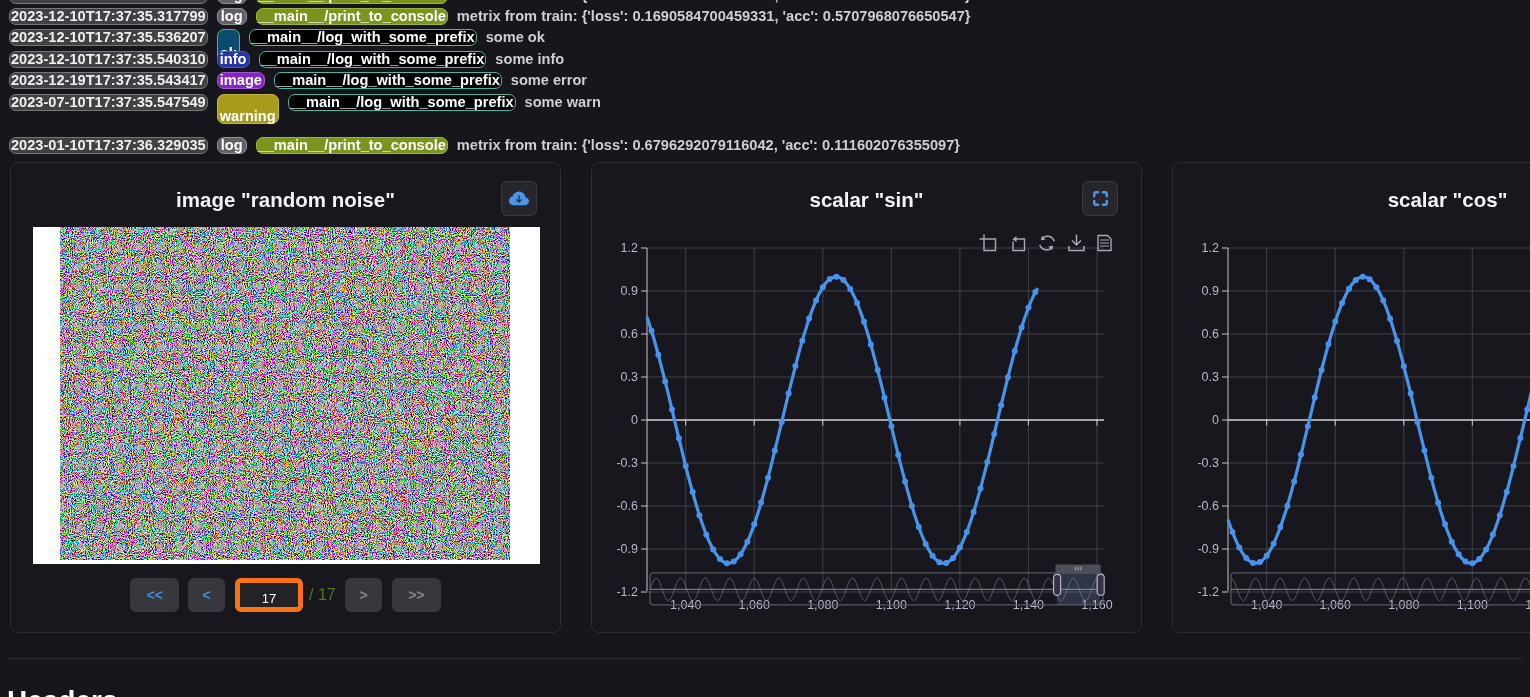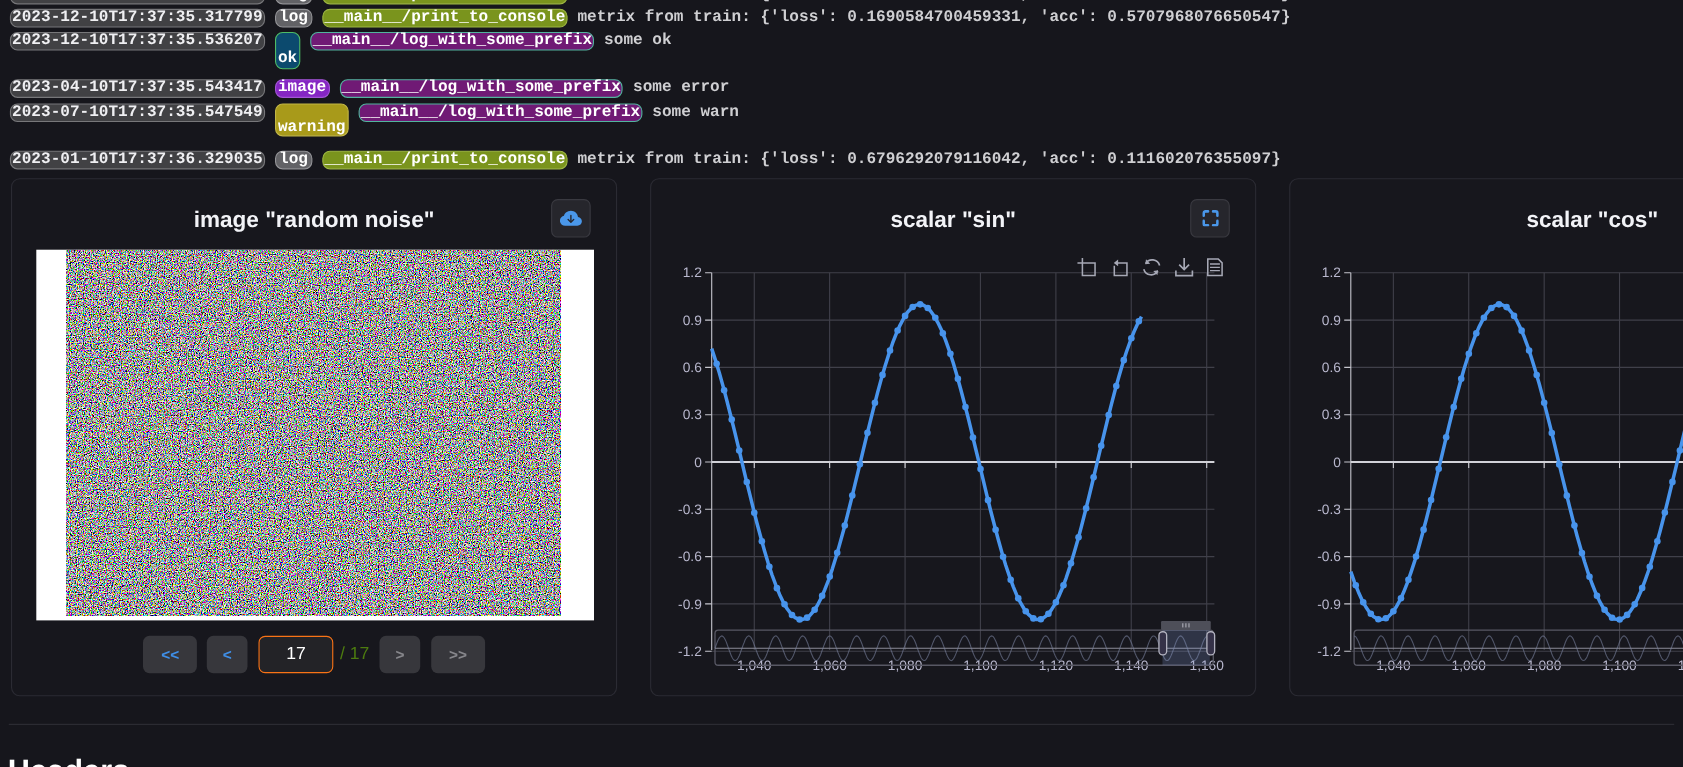--- a/index.html
+++ b/index.html
@@ -1,48 +1,49 @@
 <!DOCTYPE html>
 <html><head><meta charset="utf-8"><style>
 *{margin:0;padding:0;box-sizing:border-box}
 html,body{width:1530px;height:697px;overflow:hidden;background:#16161c;font-family:"Liberation Sans",sans-serif}
 .logs{position:absolute;left:0;top:0;width:1530px;height:158px}
-.row{position:absolute;left:9px;height:17px;white-space:nowrap;font-family:Liberation Mono, monospace;font-weight:700;font-size:14.6px}
+.row{position:absolute;left:9px;height:17px;white-space:nowrap;font-family:Liberation Sans, sans-serif;font-weight:700;font-size:14.6px}
 .b{display:inline-block;height:17px;line-height:15.5px;border-radius:7px;padding:0 3px;border:1px solid transparent;color:#fff;vertical-align:top;margin-right:9px}
 .ts{background:#414144;border-color:#77777a;color:#efeff2;padding:0 1px}
 .lv-log{background:#626266;border-color:#939397}
 .lv-ok{background:#0c4a6e;border-color:#4fbc66;padding:16px 2px}
 .lv-info{background:#2734a6;border-color:#4a57c4;padding:0 2px}
 .lv-debug{background:#8526c3;border-color:#a356d6;padding:0 2px}
 .lv-warn{background:#a89a1a;border-color:#c2b645;padding:14px 2px}
 .lv-err{background:#b42424;border-color:#cf5050;padding:0 2px}
 .src-p{background:#7a941d;border-color:#9cb542;padding:0 1px}
-.src-l{background:#701a75;border-color:#52b49e;padding:0 1px}
+.src-l{background:#000000;border-color:#52b49e;padding:0 1px}
 .msg{color:#cfcfd2;line-height:17px;display:inline-block;vertical-align:top}
 .cards{position:absolute;left:10px;top:162px;display:flex;gap:30px}
 .card{position:relative;width:551px;height:471px;background:#17171d;border:1px solid #2b2b33;border-radius:8px;flex:none}
 .ctitle{position:absolute;left:0;right:0;top:25px;text-align:center;color:#f2f3f7;font-size:20.5px;font-weight:700}
 .cbtn{position:absolute;right:22.6px;top:17.8px;width:36.4px;height:35.6px;background:#26262c;border:1px solid #3a3a41;border-radius:6px;display:flex;align-items:center;justify-content:center}
 .fig{position:absolute;left:22.4px;top:64.3px;width:506.5px;height:336.7px;background:#fff}
 .noise{position:absolute;left:26.4px;top:0;width:450px;height:333.1px}
 .pager{position:absolute;left:0;right:0;top:414.7px;height:34.4px;display:flex;justify-content:center;align-items:center}
 .pbtn{height:34.4px;background:#37373c;border-radius:6px;font-weight:700;font-size:14px;display:flex;align-items:center;justify-content:center;color:#3f8fe8}
 .pbtn.dis{color:#87878c}
-.pinput{width:68px;height:34.4px;background:#232327;border:1px solid #f97316;border-radius:6px;color:#fff;font-size:16px;text-align:center;line-height:32px}
+.pinput{width:68px;height:34.4px;background:#232327;border:5px solid #f97316;border-radius:6px;color:#fff;font-size:13px;text-align:center;line-height:32px}
 .ptext{color:#4d7c0f;font-size:16px}
 .chart{position:absolute;left:0;top:0}
 .hr{position:absolute;left:8px;right:8px;top:658px;border-top:1px solid #2e2e36}
 .head{position:absolute;left:7px;top:685px;color:#fff;font-size:28px;font-weight:700}
 </style></head>
 <body>
 <div class="logs">
     <div class="row" style="top:-12.8px"><span class="b ts">2023-12-10T17:37:35.317799</span><span class="b lv-log">log</span><span class="b src-p">__main__/print_to_console</span><span class="msg">metrix from train: {'loss': 0.8908182292029143, 'acc': 0.2707968076650547}</span></div>
     <div class="row" style="top:7.9px"><span class="b ts">2023-12-10T17:37:35.317799</span><span class="b lv-log">log</span><span class="b src-p">__main__/print_to_console</span><span class="msg">metrix from train: {'loss': 0.1690584700459331, 'acc': 0.5707968076650547}</span></div>
     <div class="row" style="top:29.4px"><span class="b ts">2023-12-10T17:37:35.536207</span><span class="b lv-ok">ok</span><span class="b src-l">__main__/log_with_some_prefix</span><span class="msg">some ok</span></div>
-    <div class="row" style="top:72.4px"><span class="b ts">2023-04-10T17:37:35.543417</span><span class="b lv-debug">image</span><span class="b src-l">__main__/log_with_some_prefix</span><span class="msg">some error</span></div>
+    <div class="row" style="top:50.9px"><span class="b ts">2023-12-10T17:37:35.540310</span><span class="b lv-info">info</span><span class="b src-l">__main__/log_with_some_prefix</span><span class="msg">some info</span></div>
+    <div class="row" style="top:72.4px"><span class="b ts">2023-12-19T17:37:35.543417</span><span class="b lv-debug">image</span><span class="b src-l">__main__/log_with_some_prefix</span><span class="msg">some error</span></div>
     <div class="row" style="top:93.9px"><span class="b ts">2023-07-10T17:37:35.547549</span><span class="b lv-warn">warning</span><span class="b src-l">__main__/log_with_some_prefix</span><span class="msg">some warn</span></div>
     <div class="row" style="top:136.9px"><span class="b ts">2023-01-10T17:37:36.329035</span><span class="b lv-log">log</span><span class="b src-p">__main__/print_to_console</span><span class="msg">metrix from train: {'loss': 0.6796292079116042, 'acc': 0.111602076355097}</span></div>
   </div>
 <div class="cards">
 <div class="card">
   <div class="ctitle">image "random noise"</div>
   <div class="cbtn">
         <svg width="20" height="20" viewBox="0 0 16 16" fill="#4a97e9">
           <path d="M8 2a5.53 5.53 0 0 0-3.594 1.342c-.766.66-1.321 1.52-1.464 2.383C1.266 6.095 0 7.555 0 9.318 0 11.366 1.708 13 3.781 13h8.906C14.502 13 16 11.57 16 9.773c0-1.636-1.242-2.969-2.834-3.194C12.923 3.999 10.69 2 8 2zm2.354 6.854-2 2a.5.5 0 0 1-.708 0l-2-2a.5.5 0 1 1 .708-.708L7.5 9.293V5.5a.5.5 0 0 1 1 0v3.793l1.146-1.147a.5.5 0 0 1 .708.708z"></path>
         </svg>

